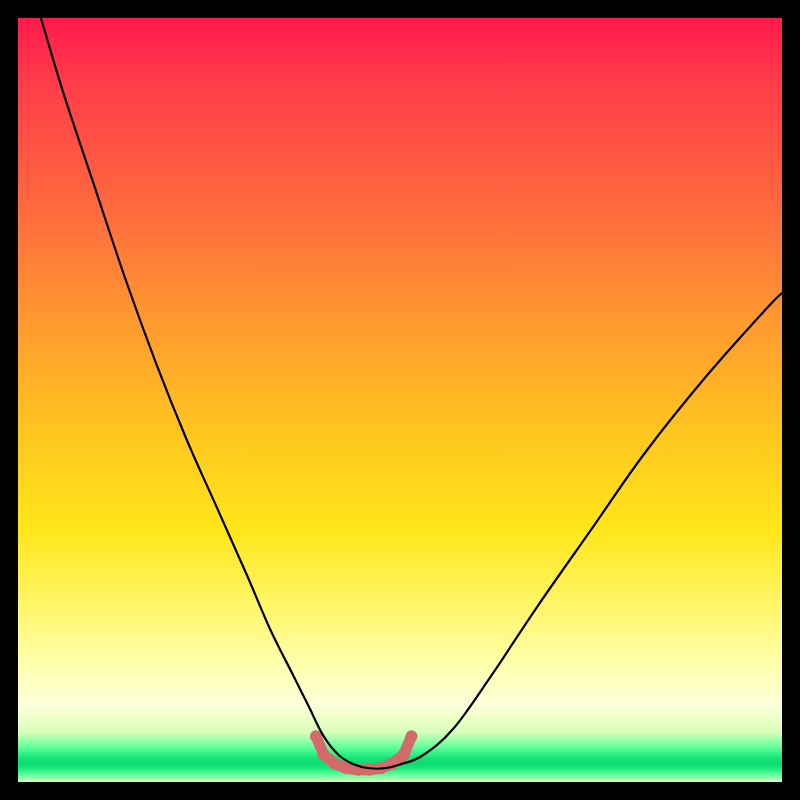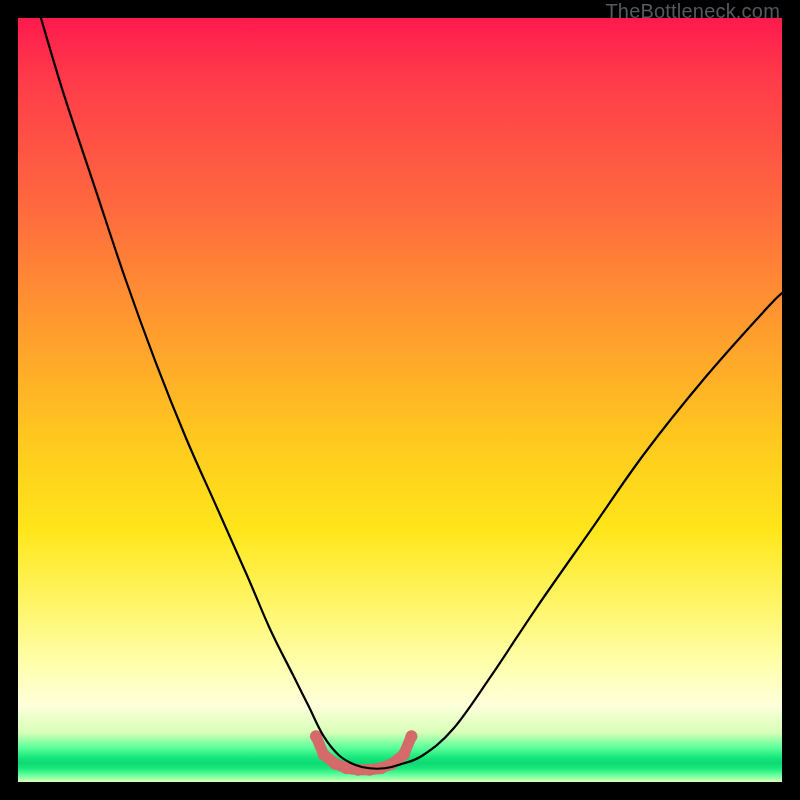--- a/index.html
+++ b/index.html
@@ -84,14 +84,13 @@
           <circle cx="339.98" cy="751.78" r="6.00" fill="#d46a6a"></circle>
           <circle cx="351.44" cy="751.78" r="6.00" fill="#d46a6a"></circle>
           <circle cx="362.90" cy="750.25" r="6.00" fill="#d46a6a"></circle>
           <circle cx="374.36" cy="745.66" r="6.00" fill="#d46a6a"></circle>
           <circle cx="385.82" cy="736.50" r="6.00" fill="#d46a6a"></circle>
           <circle cx="393.46" cy="718.16" r="6.00" fill="#d46a6a"></circle>
         </g>
       <path id="curve-path" fill="none" stroke="#000000" stroke-width="2.2" stroke-linecap="round" d="M 22.92 0.00 C 27.05 13.75, 36.21 46.15, 45.84 76.40 C 55.47 106.65, 65.40 135.08, 76.40 168.08 C 87.40 201.08, 95.96 228.13, 106.96 259.76 C 117.96 291.39, 126.52 314.92, 137.52 343.80 C 148.52 372.68, 157.08 394.07, 168.08 420.20 C 179.08 446.33, 187.64 464.21, 198.64 488.96 C 209.64 513.71, 219.57 535.72, 229.20 557.72 C 238.83 579.72, 243.87 593.32, 252.12 611.20 C 260.37 629.08, 268.16 643.29, 275.04 657.04 C 281.92 670.79, 284.82 676.60, 290.32 687.60 C 295.82 698.60, 300.10 709.22, 305.60 718.16 C 311.10 727.10, 315.38 732.17, 320.88 737.26 C 326.38 742.35, 330.66 744.09, 336.16 746.43 C 341.66 748.77, 345.94 749.56, 351.44 750.25 C 356.94 750.94, 361.22 750.94, 366.72 750.25 C 372.22 749.56, 375.12 748.77, 382.00 746.43 C 388.88 744.09, 395.29 743.72, 404.92 737.26 C 414.55 730.80, 423.10 724.96, 435.48 710.52 C 447.86 696.08, 458.55 679.04, 473.68 657.04 C 488.81 635.04, 501.64 614.41, 519.52 588.28 C 537.40 562.15, 553.75 539.38, 573.00 511.88 C 592.25 484.38, 605.85 462.98, 626.48 435.48 C 647.11 407.98, 665.60 385.21, 687.60 359.08 C 709.60 332.95, 734.97 305.45, 748.72 290.32 C 762.47 275.19, 761.25 277.79, 764.00 275.04"></path>
     </svg>
   </div>
-  <div class="watermark">TheBottleneck.com</div>
 </div>
 
 </body></html>

